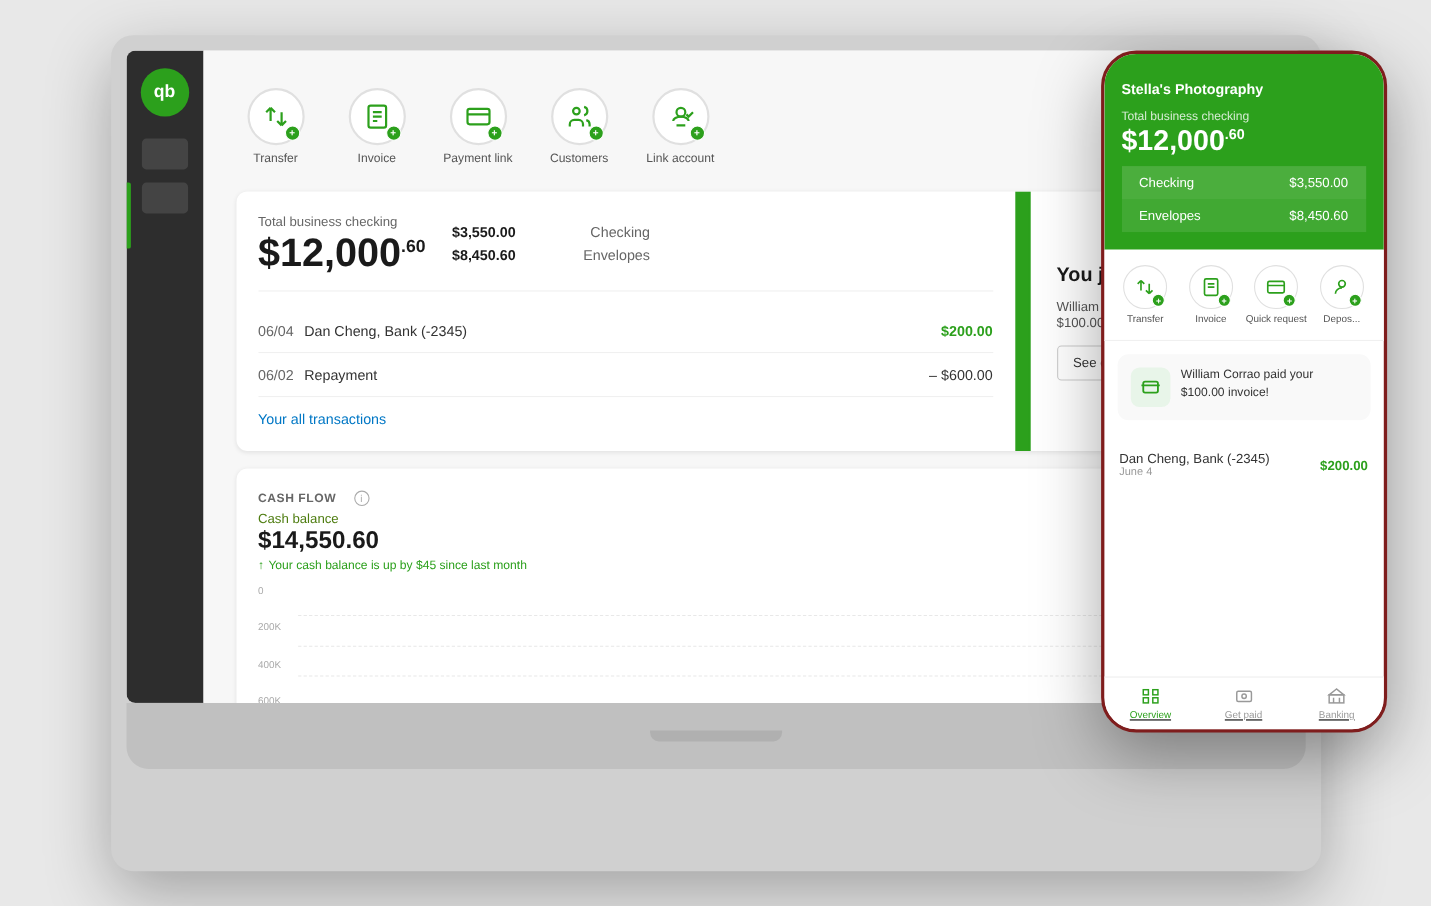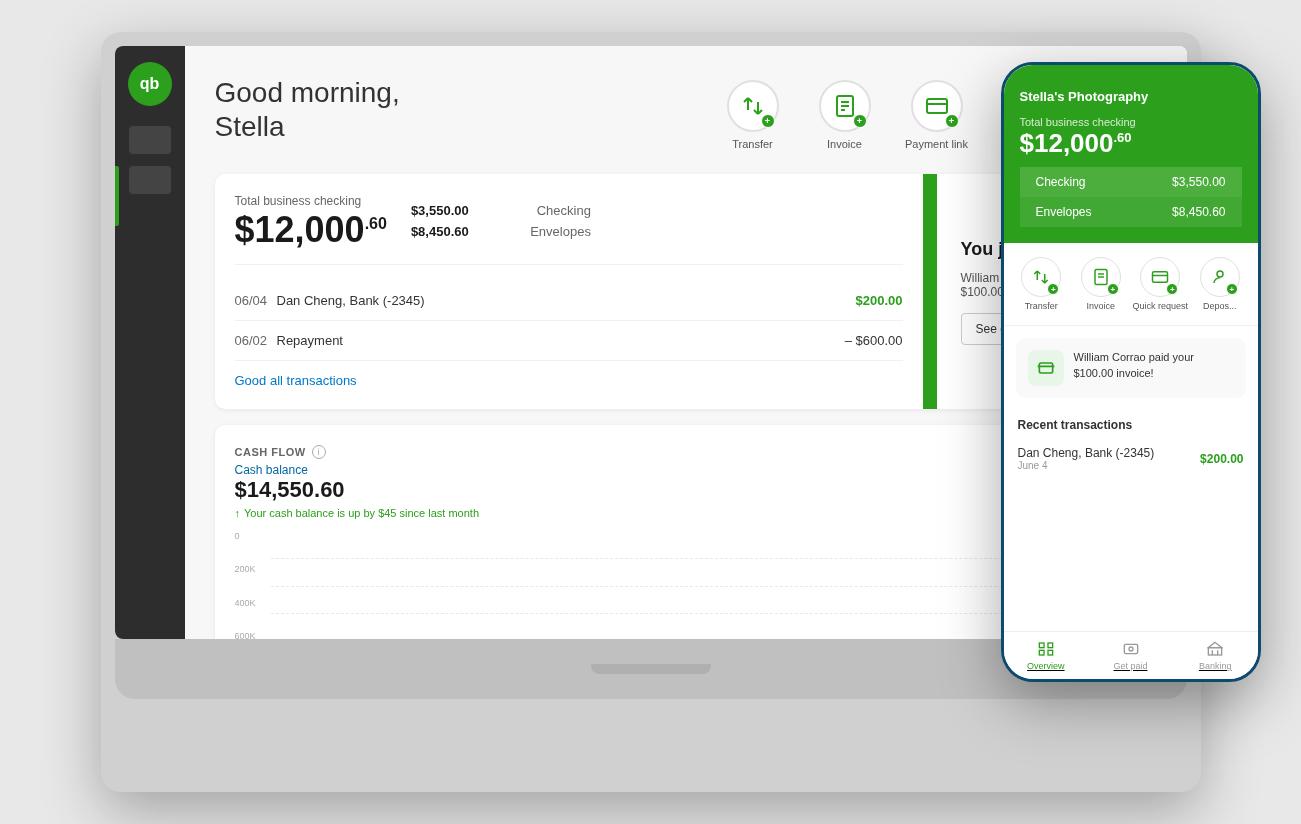--- a/index.html
+++ b/index.html
@@ -302,21 +302,21 @@
     .cashflow-card {
       background: white;
       border-radius: 10px;
       padding: 20px;
       box-shadow: 0 1px 4px rgba(0,0,0,0.08);
     }
 
     .cashflow-header {
       display: flex;
       align-items: center;
-      gap: 6px;
+      gap: 16px;
       margin-bottom: 4px;
     }
 
     .cashflow-title {
       font-size: 11px;
       font-weight: 700;
       color: #666;
       letter-spacing: 0.5px;
       text-transform: uppercase;
     }
@@ -328,21 +328,21 @@
       border: 1.5px solid #aaa;
       display: flex;
       align-items: center;
       justify-content: center;
       font-size: 9px;
       color: #aaa;
     }
 
     .cash-balance-label {
       font-size: 12px;
-      color: #0369a1;
+      color: #4d7c0f;
     }
 
     .cash-balance-amount {
       font-size: 22px;
       font-weight: 700;
       color: #1a1a1a;
       margin-bottom: 4px;
     }
 
     .cash-trend {
@@ -428,28 +428,28 @@
     .legend-dot {
       width: 8px;
       height: 8px;
       border-radius: 50%;
     }
 
     
     .phone-overlay {
       position: absolute;
       right: -60px;
-      top: 30px;
+      top: 14px;
       width: 260px;
       height: 620px;
       background: white;
       border-radius: 32px;
       box-shadow: 0 20px 60px rgba(0,0,0,0.35);
       overflow: hidden;
-      border: 3px solid #0c4a6e;
+      border: 3px solid #7f1d1d;
     }
 
     .phone-screen {
       width: 100%;
       height: 100%;
       display: flex;
       flex-direction: column;
       overflow: hidden;
     }
 
@@ -678,26 +678,20 @@
         <span class="qb-logo-text">qb</span>
       </div>
       <div class="sidebar-green-bar"></div>
       <div class="sidebar-item-block"></div>
       <div class="sidebar-item-block"></div>
     </div>
 
     <div class="main-content">
 
       <div class="header">
-        <div>
-          <div class="greeting">
-            <span>Good morning,</span><br>
-            <span>Stella</span>
-          </div>
-        </div>
 
         <div class="quick-actions">
 
           <div class="quick-action">
             <div class="quick-action-circle">
               <svg viewBox="0 0 24 24" fill="none" stroke="#2ca01c" stroke-width="2">
                 <path d="M7 16V4m0 0L3 8m4-4l4 4M17 8v12m0 0l4-4m-4 4l-4-4"></path>
               </svg>
               <div class="plus-badge">+</div>
             </div>
@@ -785,21 +779,21 @@
               <span class="tx-desc">Dan Cheng, Bank (-2345)</span>
               <span class="tx-amount-pos">$200.00</span>
             </div>
             <div class="transaction-row">
               <span class="tx-date">06/02</span>
               <span class="tx-desc">Repayment</span>
               <span class="tx-amount-neg">– $600.00</span>
             </div>
           </div>
 
-          <a class="view-all">Good all transactions</a>
+          <a class="view-all">Your all transactions</a>
         </div>
 
         <div style="width:14px; background:#2ca01c; flex-shrink:0;"></div>
 
         <div style="width:220px; padding:24px; display:flex; flex-direction:column; justify-content:center; flex-shrink:0;">
           <div class="notif-title">You just got paid!</div>
           <div class="notif-desc">William Corrao paid your $100.00 invoice!</div>
           <button class="see-details-btn">See details</button>
         </div>
       </div>
@@ -958,21 +952,20 @@
       <div class="phone-notification">
         <div class="phone-notif-icon">
           <svg width="20" height="20" viewBox="0 0 24 24" fill="none" stroke="#2ca01c" stroke-width="2">
             <path d="M2 10h20M6 6h12a2 2 0 012 2v8a2 2 0 01-2 2H6a2 2 0 01-2-2V8a2 2 0 012-2z"></path>
           </svg>
         </div>
         <div class="phone-notif-text">William Corrao paid your $100.00 invoice!</div>
       </div>
 
       <div style="padding: 8px 0;">
-        <div class="phone-recent-label">Recent transactions</div>
         <div class="phone-tx-row">
           <div>
             <div class="phone-tx-desc">Dan Cheng, Bank (-2345)</div>
             <div class="phone-tx-date">June 4</div>
           </div>
           <div class="phone-tx-amount">$200.00</div>
         </div>
       </div>
 
       <div class="phone-nav">

